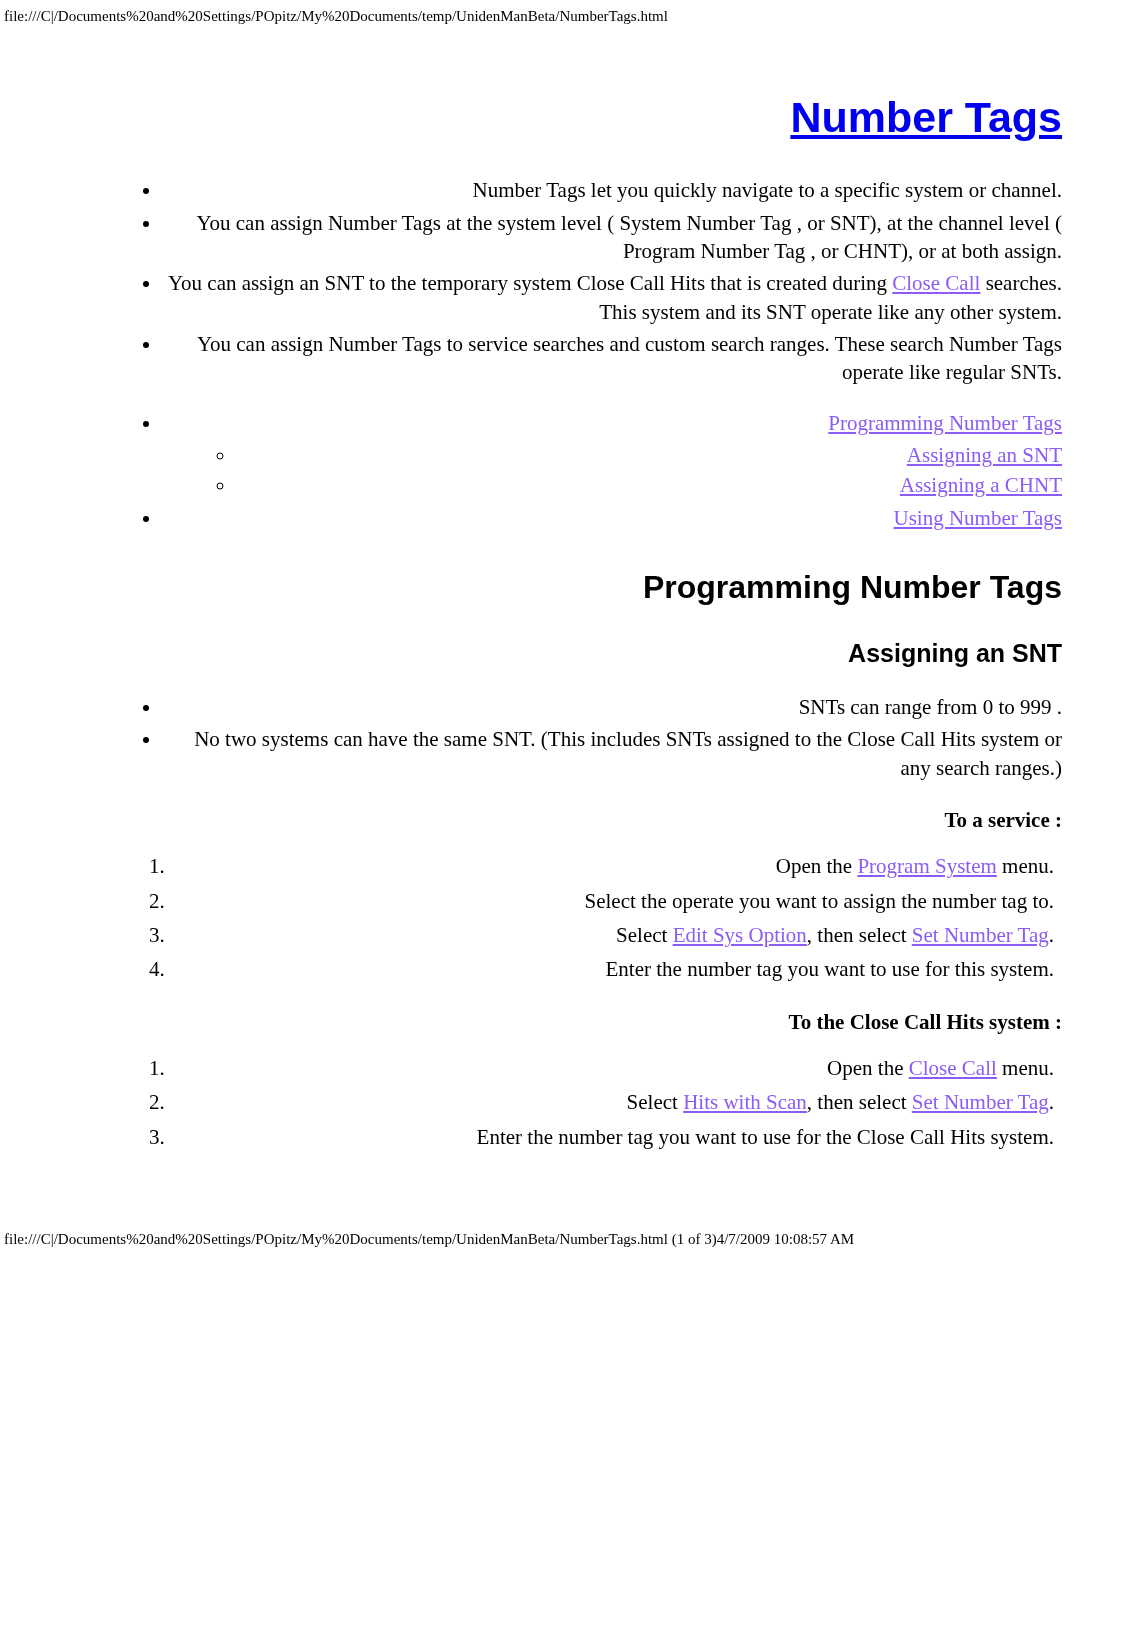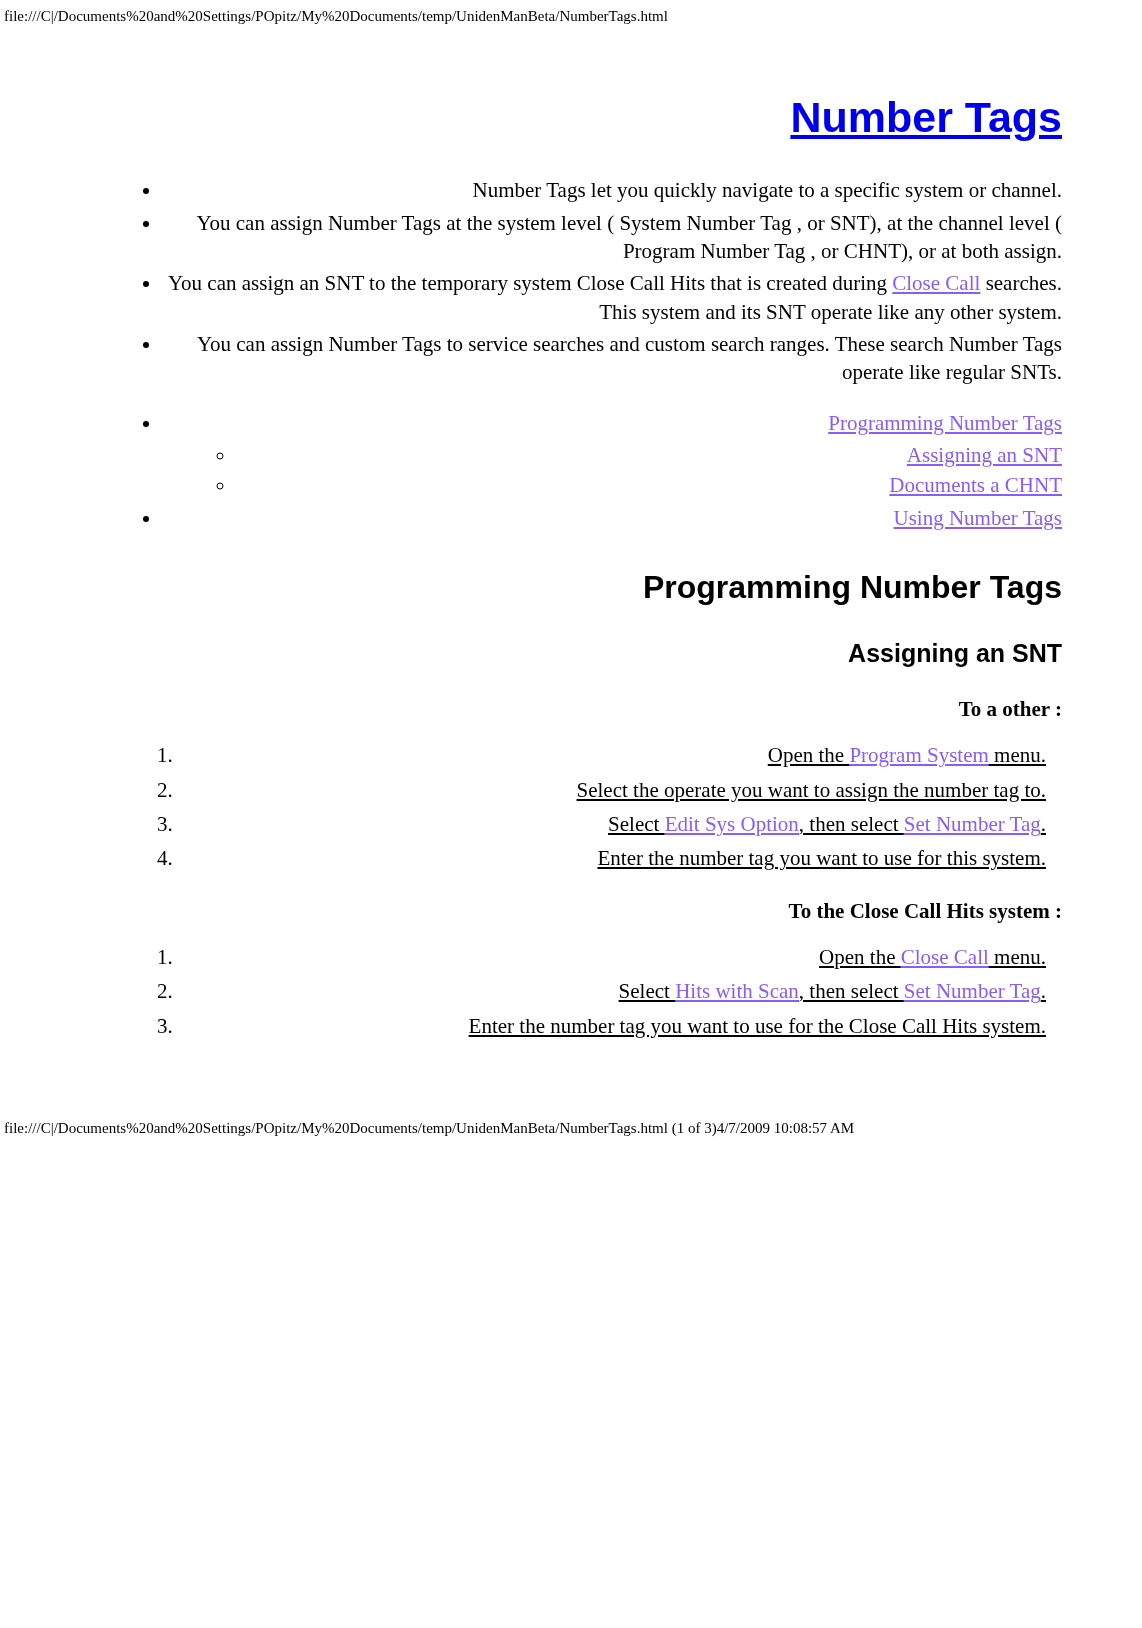--- a/index.html
+++ b/index.html
@@ -59,23 +59,22 @@
     margin: 4px 0;
   }
   ul.circle > li {
     margin: 2px 0;
   }
   ol {
     padding-left: 72px;
     margin: 18px 0;
   }
   ol > li {
-    margin: 6px 16px;
+    margin: 6px 8px;
     padding-left: 2px;
-    text-decoration: underline;
   }
   a {
     color: #8b5cf6;
     text-decoration: underline;
   }
   .italic { }
   .bold { font-weight: bold; }
   p.bold {
     margin: 24px 0 14px 0;
   }
@@ -101,32 +100,38 @@
       <span>You can assign an SNT to the temporary system </span><span class="italic">Close Call Hits</span><span> that is created during </span><a href="#">Close Call</a><span> searches. This system and its SNT operate like any other system.</span>
     </li>
     <li>You can assign Number Tags to service searches and custom search ranges. These search Number Tags operate like regular SNTs.</li>
   </ul>
 
   <ul class="disc toc-block">
     <li>
       <a href="#">Programming Number Tags</a>
       <ul class="circle">
         <li><a href="#">Assigning an SNT</a></li>
-        <li><a href="#">Documents a CHNT</a></li>
+        <li><a href="#">Assigning a CHNT</a></li>
       </ul>
     </li>
     <li><a href="#">Using Number Tags</a></li>
   </ul>
 
   <h2>Programming Number Tags</h2>
 
   <h3>Assigning an SNT</h3>
 
+  <ul class="disc">
+    <li>
+      <span>SNTs can range from </span><span class="italic">0</span><span> to </span><span class="italic">999 </span><span>.</span>
+    </li>
+    <li>No two systems can have the same SNT. (This includes SNTs assigned to the Close Call Hits system or any search ranges.)</li>
+  </ul>
 
-  <p class="bold"><span class="bold">To a other </span><span>:</span></p>
+  <p class="bold"><span class="bold">To a service </span><span>:</span></p>
 
   <ol>
     <li>
       <span>Open the </span><a href="#">Program System</a><span> menu.</span>
     </li>
     <li>Select the operate you want to assign the number tag to.</li>
     <li>
       <span>Select </span><a href="#">Edit Sys Option</a><span>, then select </span><a href="#">Set Number Tag</a><span>.</span>
     </li>
     <li>Enter the number tag you want to use for this system.</li>

